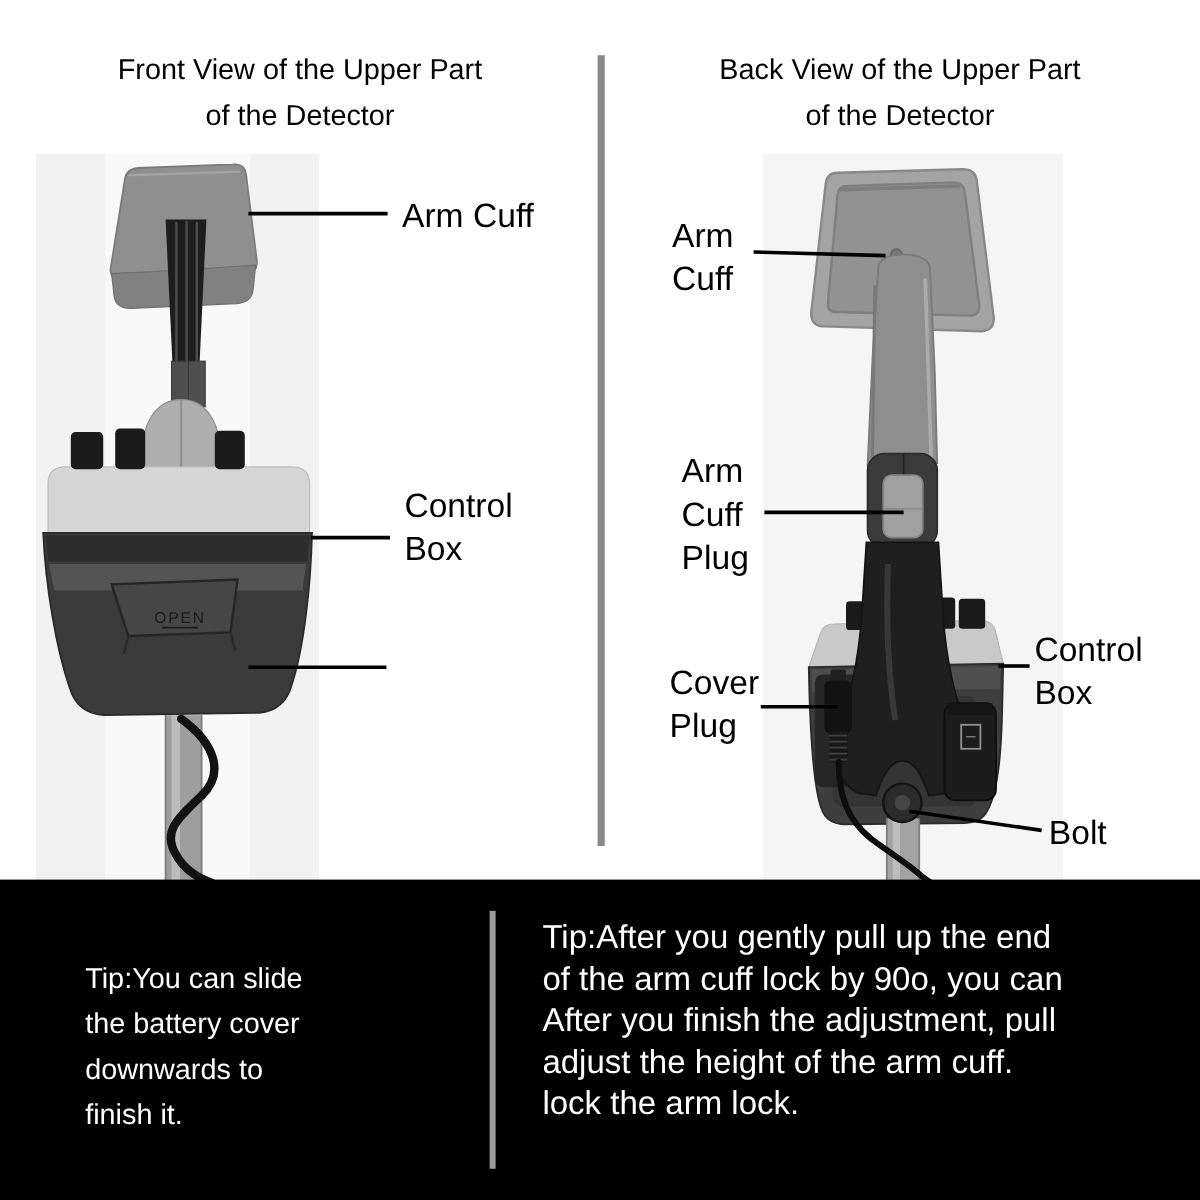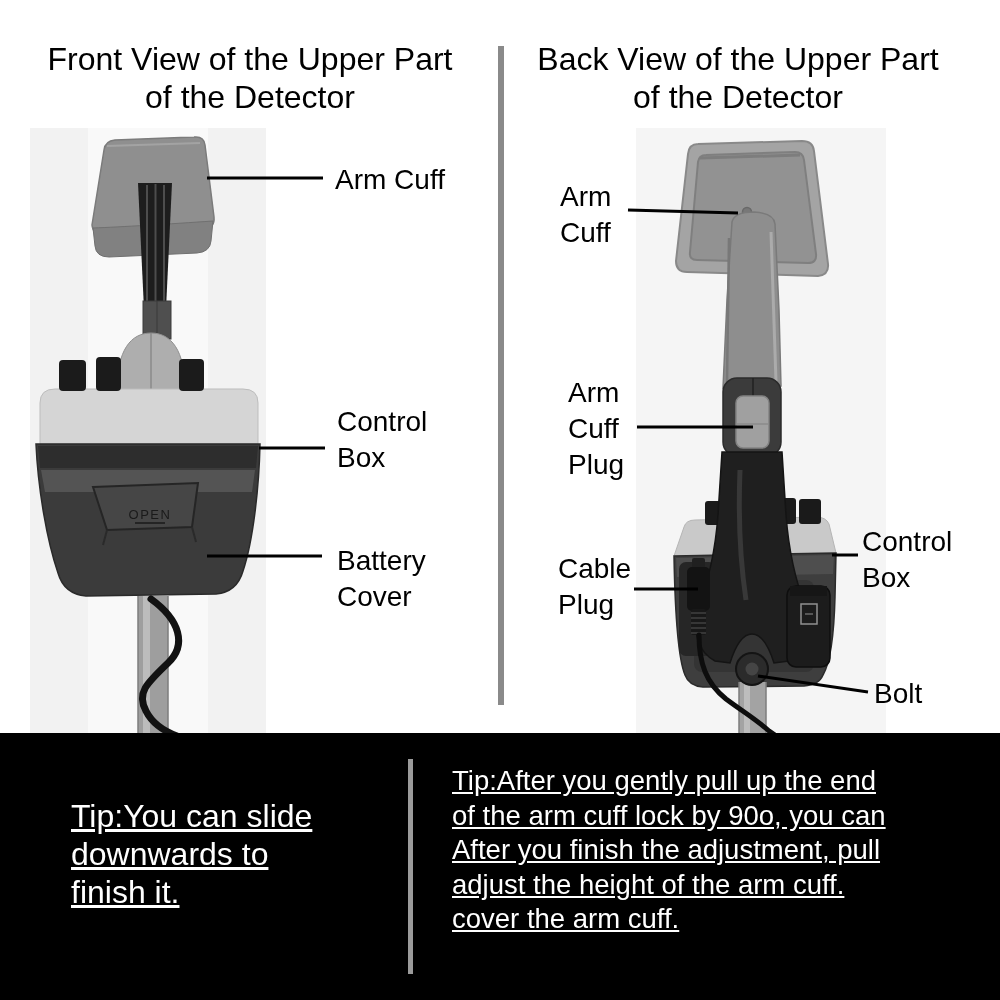--- a/index.html
+++ b/index.html
@@ -1,38 +1,38 @@
 <!DOCTYPE html>
 <html><head>
 <meta charset="utf-8">
 <style>
   html,body{margin:0;padding:0;background:#fff;}
   .page{position:relative;width:1000px;height:1000px;background:#ffffff;
         font-family:"Liberation Sans",sans-serif;overflow:hidden;}
   .art{position:absolute;left:0;top:0;}
-  .title{position:absolute;top:40px;width:500px;font-size:32px;line-height:38px;
+  .title{position:absolute;top:40px;width:500px;font-size:24px;line-height:38px;
          text-align:center;color:#000;}
   .title-left{left:0;}
-  .title-right{left:488px;}
+  .title-right{left:500px;}
   .vdivider{position:absolute;left:498px;top:46px;width:6px;height:659px;background:#8a8a8a;}
   .label{position:absolute;font-size:28px;line-height:36px;color:#000;}
   .nowrap{white-space:nowrap;}
   .lbl-armcuff-l{left:335px;top:162px;}
   .lbl-controlbox-l{left:337px;top:404px;width:110px;}
   .lbl-batterycover{left:337px;top:543px;width:114px;}
   .lbl-armcuff-r{left:560px;top:179px;width:76px;}
   .lbl-armcufflock{left:568px;top:375px;width:80px;}
   .lbl-cableplug{left:558px;top:551px;width:96px;}
   .lbl-controlbox-r{left:862px;top:524px;width:114px;}
   .lbl-bolt{left:874px;top:676px;}
   .tip-band{position:absolute;left:0;top:733px;width:1000px;height:267px;background:#000;}
   .bdivider{position:absolute;left:408px;top:759px;width:5px;height:215px;background:#9b9b9b;}
-  .tip{position:absolute;color:#fff;text-decoration:underline;}
+  .tip{position:absolute;color:#fff;}
   .tip div{white-space:nowrap;}
-  .tip-left{left:71px;top:797px;font-size:32px;line-height:38px;}
+  .tip-left{left:71px;top:797px;font-size:24px;line-height:38px;}
   .tip-right{left:452px;top:764px;font-size:27.5px;line-height:34.5px;}
 </style>
 </head>
 <body>
 
 <div class="page">
 
   <svg class="art" width="1000" height="1000" viewBox="0 0 1000 1000">
 
     <g>
@@ -177,38 +177,38 @@
     <div>Front View of the Upper Part</div>
     <div>of the Detector</div>
   </div>
   <div class="title title-right">
     <div>Back View of the Upper Part</div>
     <div>of the Detector</div>
   </div>
 
   <div class="label nowrap lbl-armcuff-l">Arm Cuff</div>
   <div class="label lbl-controlbox-l">Control Box</div>
-  <div class="label lbl-batterycover">Battery Cover</div>
 
   <div class="label lbl-armcuff-r">Arm Cuff</div>
   <div class="label lbl-armcufflock">Arm Cuff Plug</div>
-  <div class="label lbl-cableplug">Cable Plug</div>
+  <div class="label lbl-cableplug">Cover Plug</div>
   <div class="label lbl-controlbox-r">Control Box</div>
   <div class="label nowrap lbl-bolt">Bolt</div>
 
   <div class="tip-band"></div>
   <div class="bdivider"></div>
 
   <div class="tip tip-left">
     <div>Tip:You can slide</div>
+    <div>the battery cover</div>
     <div>downwards to</div>
     <div>finish it.</div>
   </div>
 
   <div class="tip tip-right">
     <div>Tip:After you gently pull up the end</div>
     <div>of the arm cuff lock by 90o, you can</div>
     <div>After you finish the adjustment, pull</div>
     <div>adjust the height of the arm cuff.</div>
-    <div>cover the arm cuff.</div>
+    <div>lock the arm lock.</div>
   </div>
 
 </div>
 
 </body></html>

